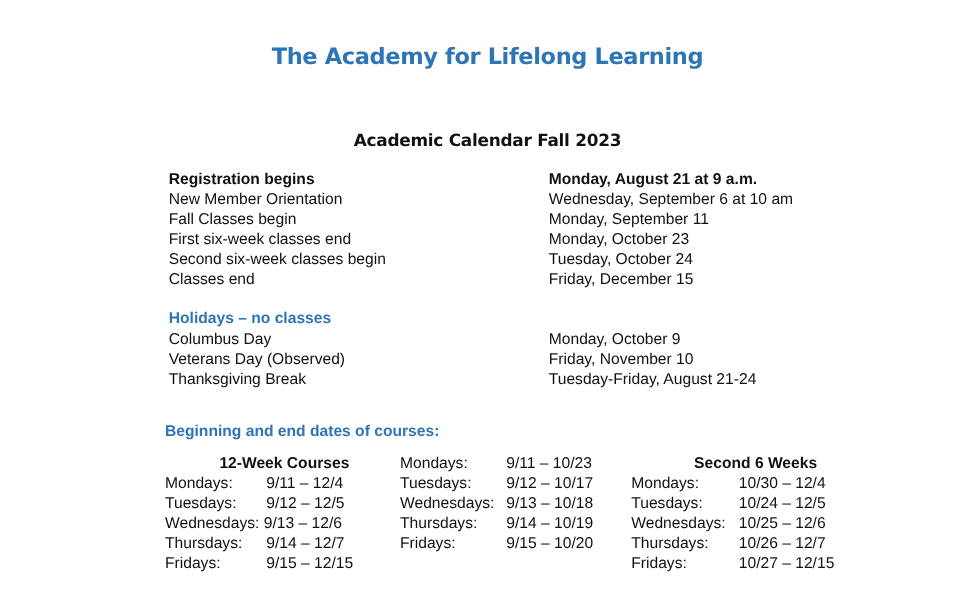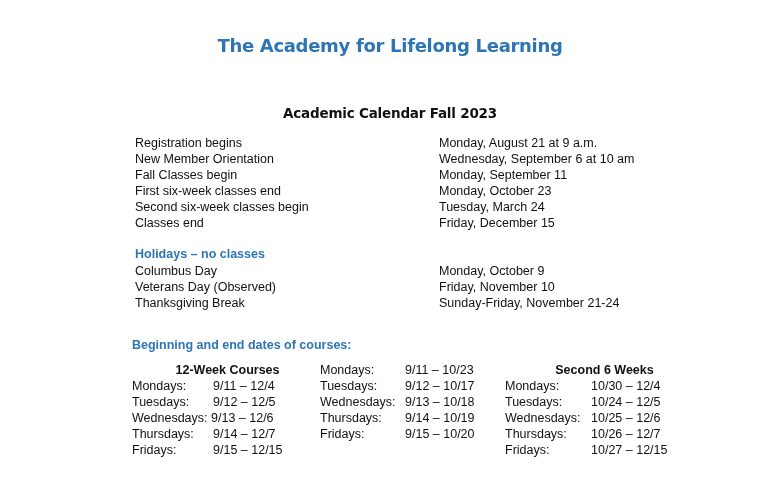--- a/index.html
+++ b/index.html
@@ -36,21 +36,21 @@
       font-weight: bold;
       font-size: 13.5px;
       color: #111111;
       letter-spacing: -0.2px;
     }
     .row-text {
       font-size: 12.5px;
       line-height: 16px;
       color: #111111;
     }
-    .bold { font-weight: normal; }
+    .bold { font-weight: bold; }
     .blue-head {
       font-size: 12.5px;
       font-weight: bold;
       color: #2e75b6;
       text-align: center;
     }
     .col-left { left: 135px; }
     .col-right { left: 413px; padding-left: 26px; }
     .course-block {
       position: absolute;
@@ -85,33 +85,33 @@
   <div class="abs row-text col-left" style="top:151px">New Member Orientation</div>
   <div class="abs row-text col-left" style="top:167px">Fall Classes begin</div>
   <div class="abs row-text col-left" style="top:183px">First six-week classes end</div>
   <div class="abs row-text col-left" style="top:199px">Second six-week classes begin</div>
   <div class="abs row-text col-left" style="top:215px">Classes end</div>
 
   <div class="abs row-text bold col-right" style="top:135px">Monday, August 21 at 9 a.m.</div>
   <div class="abs row-text col-right" style="top:151px">Wednesday, September 6 at 10 am</div>
   <div class="abs row-text col-right" style="top:167px">Monday, September 11</div>
   <div class="abs row-text col-right" style="top:183px">Monday, October 23</div>
-  <div class="abs row-text col-right" style="top:199px">Tuesday, March 24</div>
+  <div class="abs row-text col-right" style="top:199px">Tuesday, October 24</div>
   <div class="abs row-text col-right" style="top:215px">Friday, December 15</div>
 </div>
 
 <div>
   <div class="abs blue-head col-left" style="top:247px">Holidays – no classes</div>
   <div class="abs row-text col-left" style="top:263px">Columbus Day</div>
   <div class="abs row-text col-left" style="top:279px">Veterans Day (Observed)</div>
   <div class="abs row-text col-left" style="top:295px">Thanksgiving Break</div>
 
   <div class="abs row-text col-right" style="top:263px">Monday, October 9</div>
   <div class="abs row-text col-right" style="top:279px">Friday, November 10</div>
-  <div class="abs row-text col-right" style="top:295px">Sunday-Friday, November 21-24</div>
+  <div class="abs row-text col-right" style="top:295px">Tuesday-Friday, August 21-24</div>
 </div>
 
 <div class="abs blue-head" style="top:338px; left:132px">Beginning and end dates of courses:</div>
 
 <div class="course-block" style="left:132px; width:180px">
   <div class="course-head" style="padding-left:11px">12-Week Courses</div>
   <div class="course-row">
     <span class="course-day">Mondays:</span>
     <span class="course-range" style="left:81px">9/11 – 12/4</span>
   </div>

